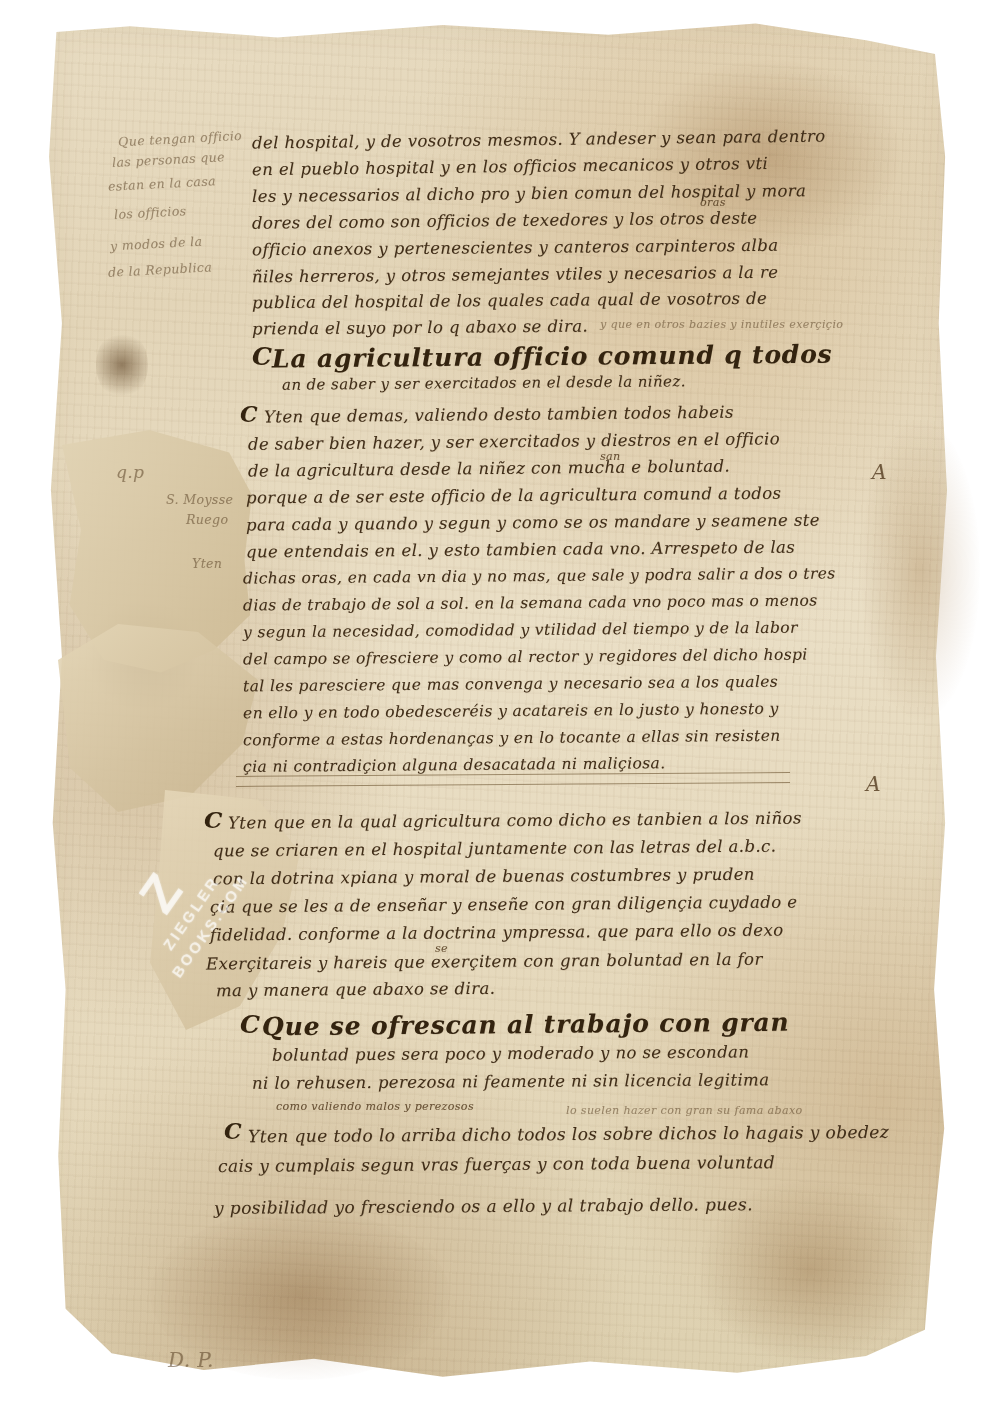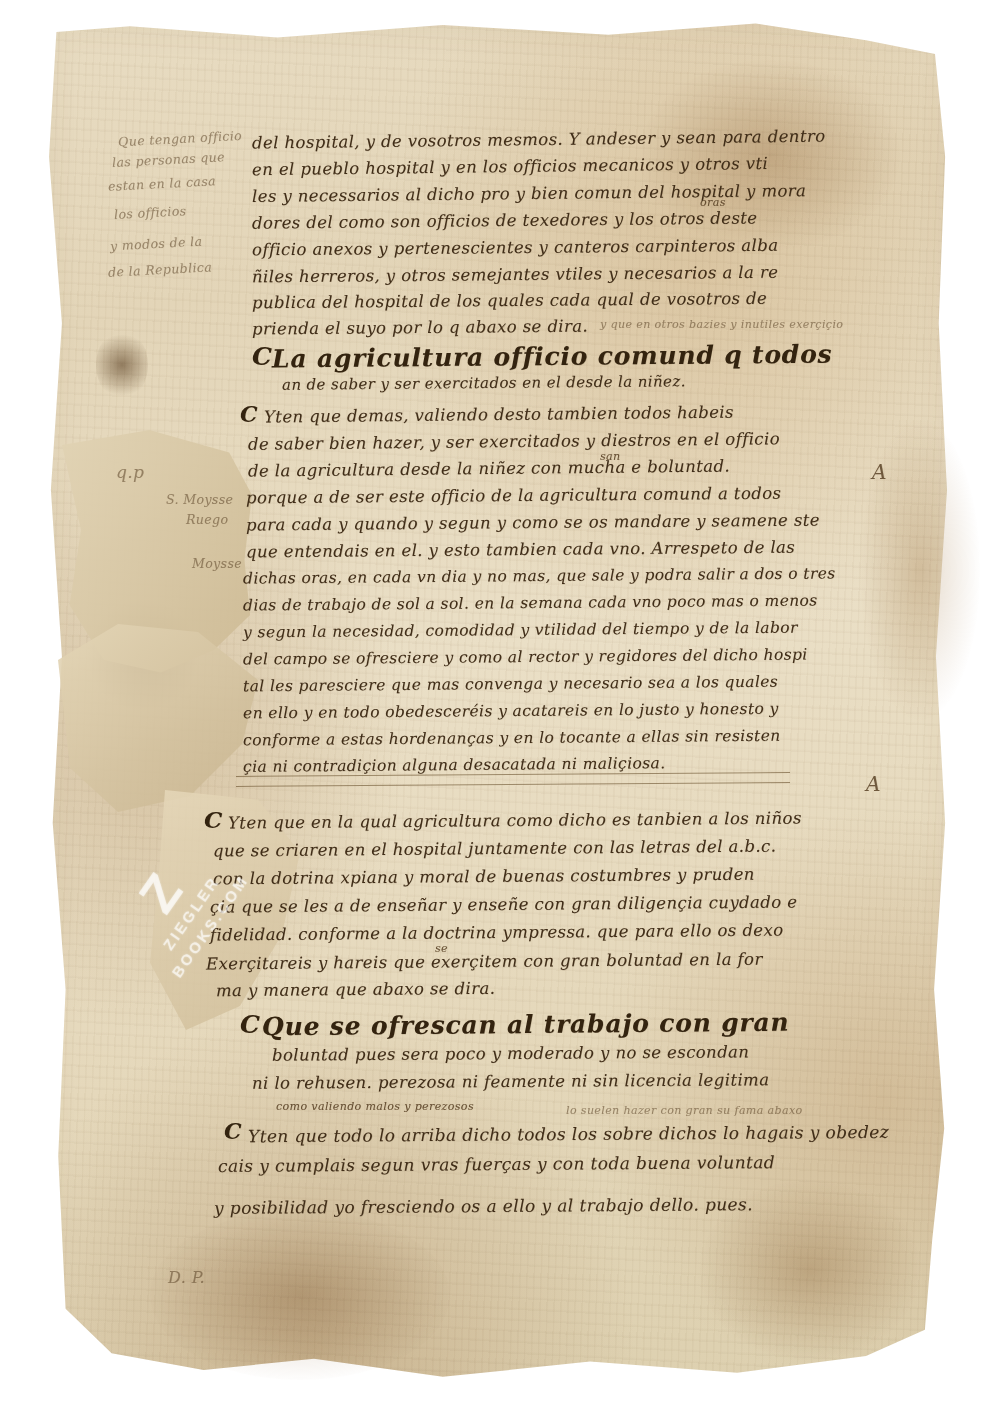--- a/index.html
+++ b/index.html
@@ -218,21 +218,21 @@
     <div class="ln body-line" style="left:243px; top:621px; transform:rotate(-0.5deg); font-size:15.5px;">y segun la necesidad, comodidad y vtilidad del tiempo y de la labor</div>
     <div class="ln body-line" style="left:243px; top:648px; transform:rotate(-0.5deg); font-size:15.5px;">del campo se ofresciere y como al rector y regidores del dicho hospi</div>
     <div class="ln body-line" style="left:243px; top:675px; transform:rotate(-0.5deg); font-size:15.5px;">tal les paresciere que mas convenga y necesario sea a los quales</div>
     <div class="ln body-line" style="left:243px; top:702px; transform:rotate(-0.5deg); font-size:15.5px;">en ello y en todo obedesceréis y acatareis en lo justo y honesto y</div>
     <div class="ln body-line" style="left:243px; top:729px; transform:rotate(-0.5deg); font-size:15.5px;">conforme a estas hordenanças y en lo tocante a ellas sin resisten</div>
     <div class="ln body-line" style="left:243px; top:756px; transform:rotate(-0.5deg); font-size:15.5px;">çia ni contradiçion alguna desacatada ni maliçiosa.</div>
 
     <div class="ln marg faint" style="left:116px; top:462px; font-size:17px;">q.p</div>
     <div class="ln marg faint" style="left:166px; top:492px;text-align:center;">S. Moysse</div>
     <div class="ln marg faint" style="left:186px; top:512px;">Ruego</div>
-    <div class="ln marg faint" style="left:192px; top:556px;">Moysse</div>
+    <div class="ln marg faint" style="left:192px; top:556px;">Yten</div>
 
     <div class="ln marg" style="left:872px; top:460px; font-size:20px;">A</div>
     <div class="ln marg" style="left:866px; top:772px; font-size:20px;">A</div>
 
     <div class="rule" style="left:236px; top:774px; width:554px; transform:rotate(-0.4deg);"></div>
     <div class="rule" style="left:236px; top:784px; width:554px; transform:rotate(-0.4deg);"></div>
 
     <div class="ln head-line" style="left:204px; top:806px; font-size:23px;">C</div>
     <div class="ln body-line" style="left:228px; top:811px; transform:rotate(-0.5deg); font-size:16.5px;">Yten que en la qual agricultura como dicho es tanbien a los niños</div>
     <div class="ln body-line" style="left:213px; top:839px; transform:rotate(-0.5deg); font-size:16.5px;">que se criaren en el hospital juntamente con las letras del a.b.c.</div>
@@ -248,21 +248,21 @@
     <div class="ln body-line" style="left:272px; top:1044px; transform:rotate(-0.4deg);">boluntad pues sera poco y moderado y no se escondan</div>
     <div class="ln body-line" style="left:252px; top:1072px; transform:rotate(-0.4deg);">ni lo rehusen. perezosa ni feamente ni sin licencia legitima</div>
     <div class="ln tiny" style="left:276px; top:1100px;">como valiendo malos y perezosos</div>
 
     <div class="ln head-line" style="left:224px; top:1118px; font-size:22px;">C</div>
     <div class="ln body-line" style="left:248px; top:1124px; transform:rotate(-0.4deg); font-size:17px;">Yten que todo lo arriba dicho todos los sobre dichos lo hagais y obedez</div>
     <div class="ln tiny faint" style="left:566px; top:1104px;">lo suelen hazer con gran su fama abaxo</div>
     <div class="ln body-line" style="left:218px; top:1154px; transform:rotate(-0.4deg); font-size:17px;">cais y cumplais segun vras fuerças y con toda buena voluntad</div>
     <div class="ln body-line" style="left:214px; top:1196px; transform:rotate(-0.4deg); font-size:17px;">y posibilidad yo fresciendo os a ello y al trabajo dello. pues.</div>
 
-    <div class="ln marg faint" style="left:168px; top:1268px; font-size:16px;">D. P.</div>
+    <div class="ln marg faint" style="left:168px; top:1348px; font-size:20px;">D. P.</div>
 
   </div>
 
   <div class="watermark">
     <div class="wm-logo">Z</div>
     <div>ZIEGLER</div>
     <div>BOOKS.COM</div>
   </div>
 
 </div>

